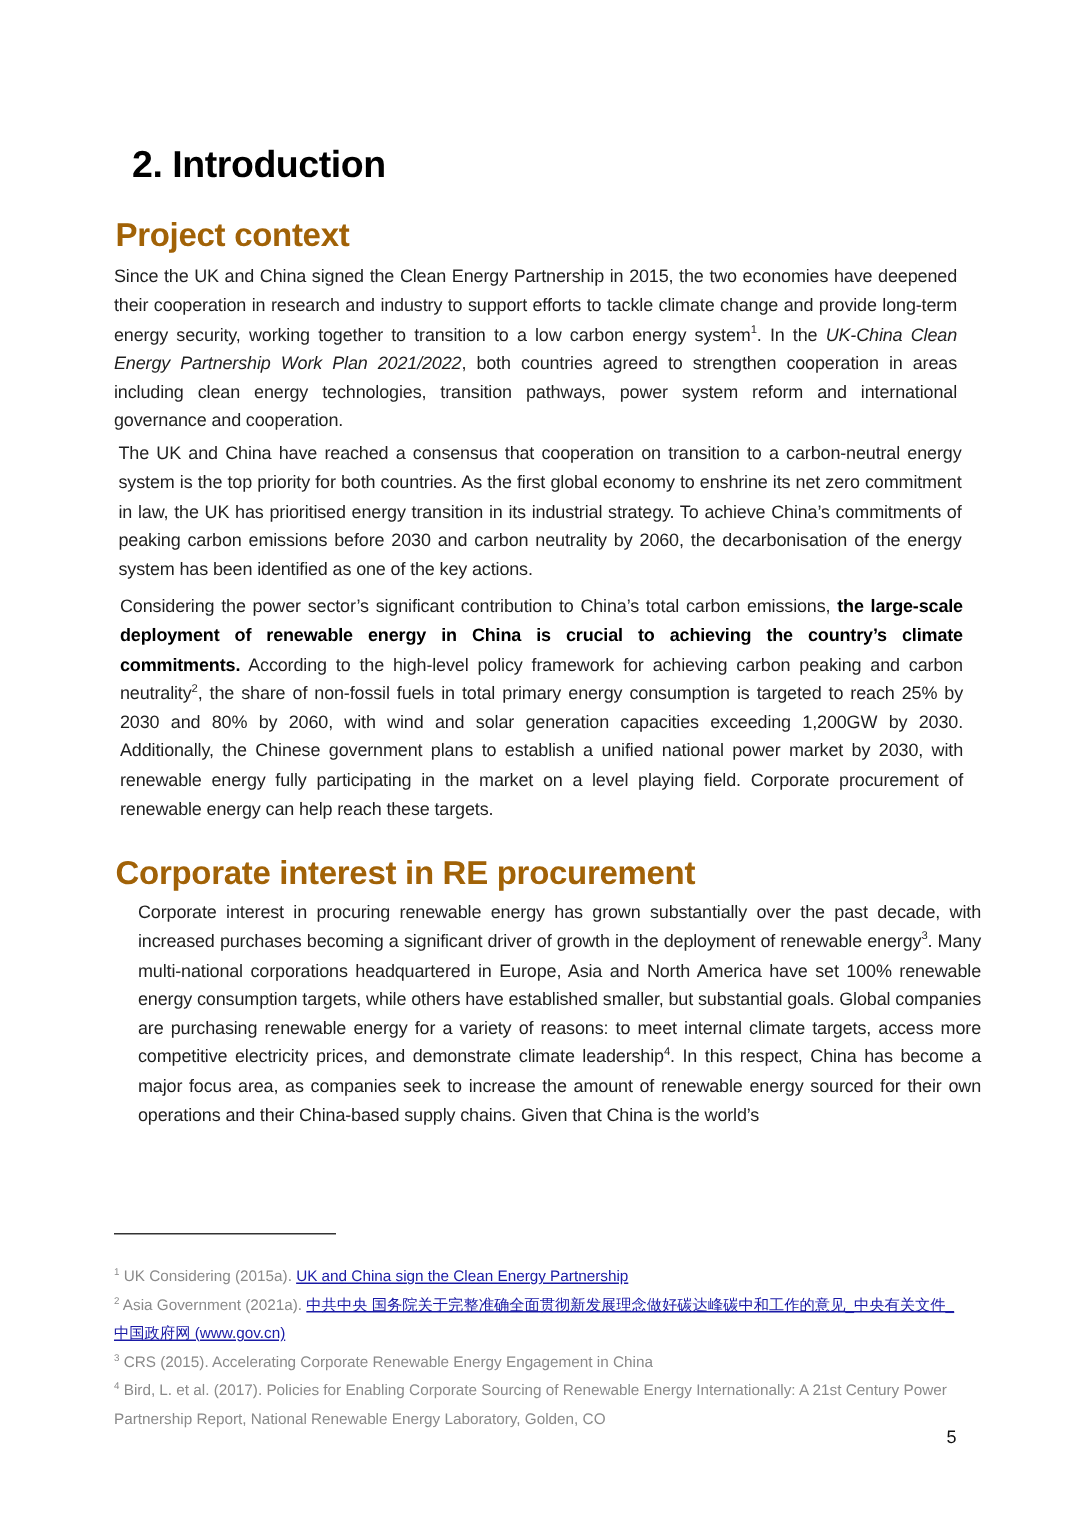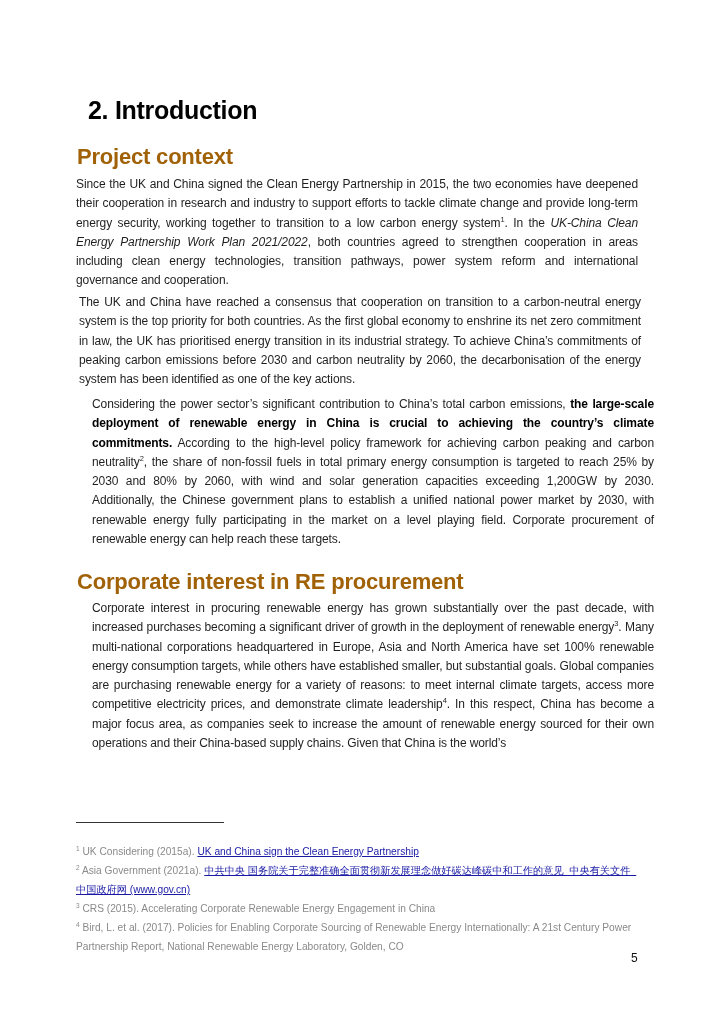--- a/index.html
+++ b/index.html
@@ -6,21 +6,21 @@
   body { width: 724px; height: 1024px; position: relative; overflow: hidden;
          font-family: "Liberation Sans", "DejaVu Sans", sans-serif; color: #1a1a1a; }
   .page { position: absolute; left: 76px; top: 0; width: 562px; }
   h1 { position: absolute; top: 84px; left: 0; margin: 12px; font-size: 25px; font-weight: bold; color: #000; letter-spacing: -0.3px; }
   h2 { margin: 1px; font-size: 22px; font-weight: bold; color: #a16207; letter-spacing: -0.2px; }
   .h2-ctx { position: absolute; top: 143px; left: 0; }
   .h2-corp { position: absolute; top: 568px; left: 0; }
   p { margin: 0; font-size: 12px; line-height: 19.3px; text-align: justify; color: #1f1f1f; letter-spacing: -0.1px; }
   .p1 { position: absolute; top: 175px; left: 0; width: 562px; }
   .p2 { position: absolute; top: 293px; left: 3px; width: 562px; }
-  .p3 { position: absolute; top: 395px; left: 16px; width: 562px; }
+  .p3 { position: absolute; top: 395px; left: 4px; width: 562px; }
   .p4 { position: absolute; top: 599px; left: 16px; width: 562px; }
   sup { font-size: 7.5px; line-height: 0; vertical-align: 5px; }
   .fn-rule { position: absolute; top: 822px; left: 0; width: 148px; height: 1px; background: #333; }
   .footnotes { position: absolute; top: 842px; left: 0; width: 562px; font-size: 10.2px; line-height: 19px; color: #8a8a8a; }
   .fn { margin: 0; }
   .fn sup { font-size: 6.5px; vertical-align: 4px; }
   .fn a { color: #1a1aa6; text-decoration: underline; margin-top: 41px; }
   .page-num { position: absolute; top: 951px; left: 631px; font-size: 12px; color: #111; }
   em { font-style: italic; }
   strong { font-weight: bold; color: #000; }

